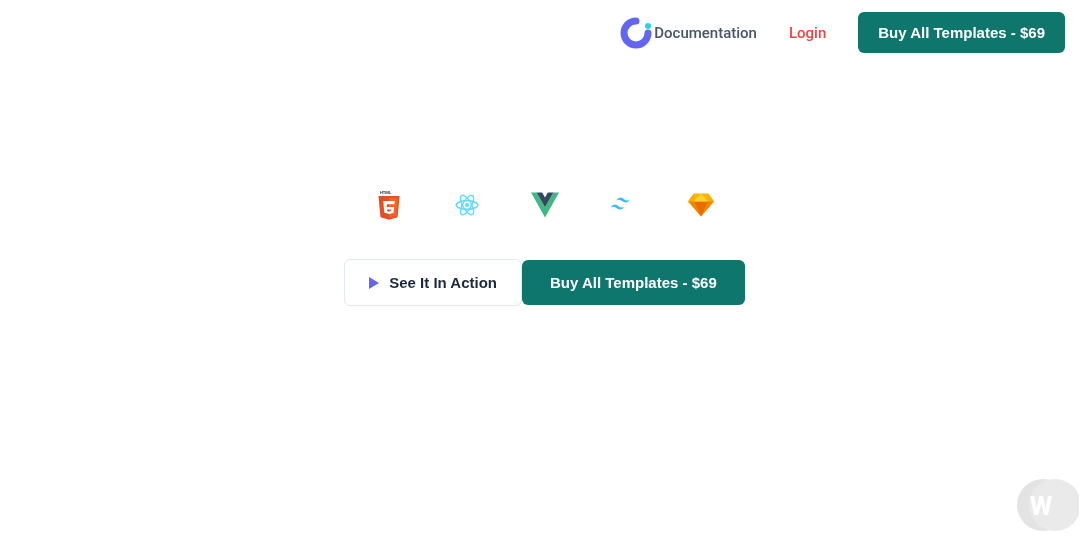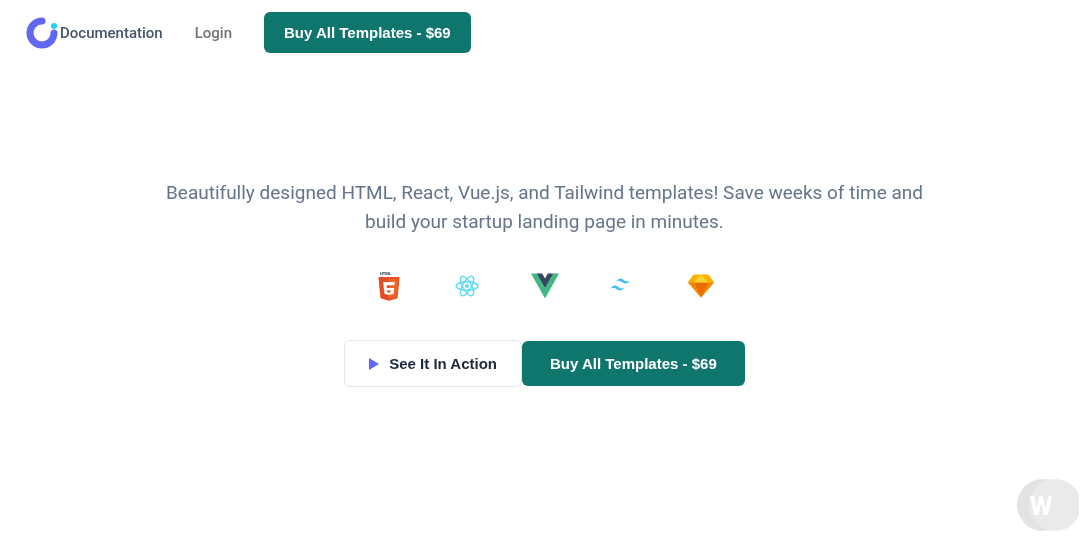--- a/index.html
+++ b/index.html
@@ -8,40 +8,40 @@
   background: #ffffff;
   color: #1e293b;
   width: 1089px;
   height: 547px;
   overflow: hidden;
   position: relative;
 }
 .header {
   display: flex;
   align-items: center;
-  justify-content: flex-start;
+  justify-content: flex-end;
   padding: 12px 24px;
 }
 .logo {
   width: 36px;
   height: 36px;
 }
 .nav {
   display: flex;
   align-items: center;
   gap: 32px;
 }
 .nav-link {
   font-size: 15px;
   font-weight: 500;
   color: #475569;
   cursor: pointer;
   text-decoration: none;
 }
-.nav-link.login { color: #737373; }
+.nav-link.login { color: #ef4444; }
 .btn-primary {
   background: #0f766e;
   color: #ffffff;
   border: none;
   border-radius: 6px;
   padding: 12px 20px;
   font-size: 15px;
   font-weight: 600;
   cursor: pointer;
 }
@@ -130,21 +130,20 @@
     </svg>
   </div>
   <nav class="nav">
     <a class="nav-link">Documentation</a>
     <a class="nav-link login">Login</a>
     <button class="btn-primary">Buy All Templates - $69</button>
   </nav>
 </header>
 
 <section class="hero">
-  <p class="hero-sub">Beautifully designed HTML, React, Vue.js, and Tailwind templates! Save weeks of time and build your startup landing page in minutes.</p>
 
   <div class="tech-row">
     <span class="tech-icon">
       <svg viewBox="0 0 32 36" width="26" height="30">
         <text x="5" y="5" font-size="5" fill="#1e293b" font-weight="700">HTML</text>
         <path d="M3 7 L29 7 L26.5 33 L16 36 L5.5 33 Z" fill="#e44d26"></path>
         <path d="M16 9 L27 9 L25 31.5 L16 34 Z" fill="#f16529"></path>
         <path d="M9 13 L23 13 L22.6 17 L13.2 17 L13.5 20.5 L22.3 20.5 L21.7 27.5 L16 29 L10.3 27.5 L10 23.5 L13.5 23.5 L13.7 25.5 L16 26.2 L18.3 25.5 L18.6 23.5 L9.8 23.5 Z" fill="#ffffff"></path>
       </svg>
     </span>

